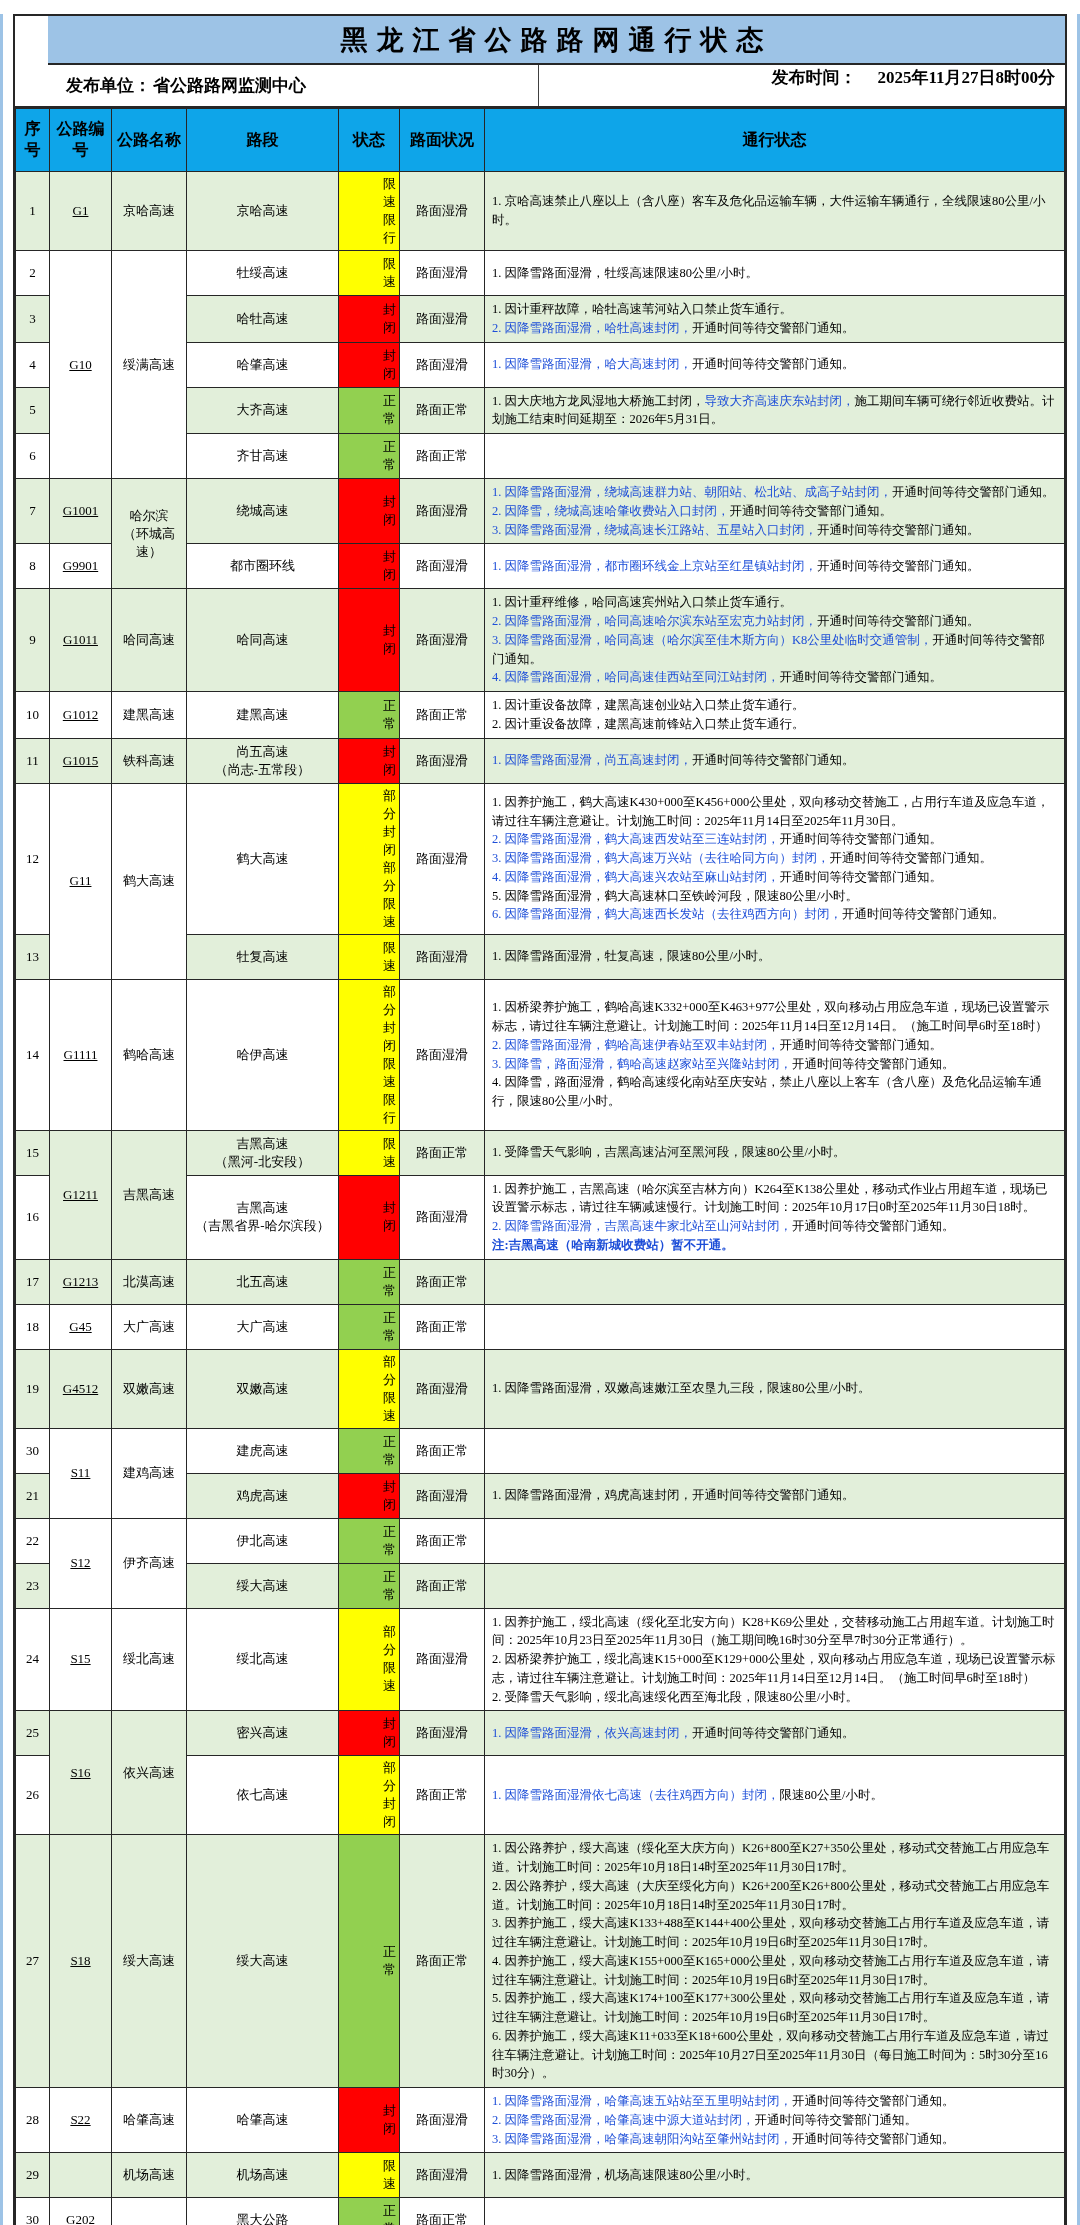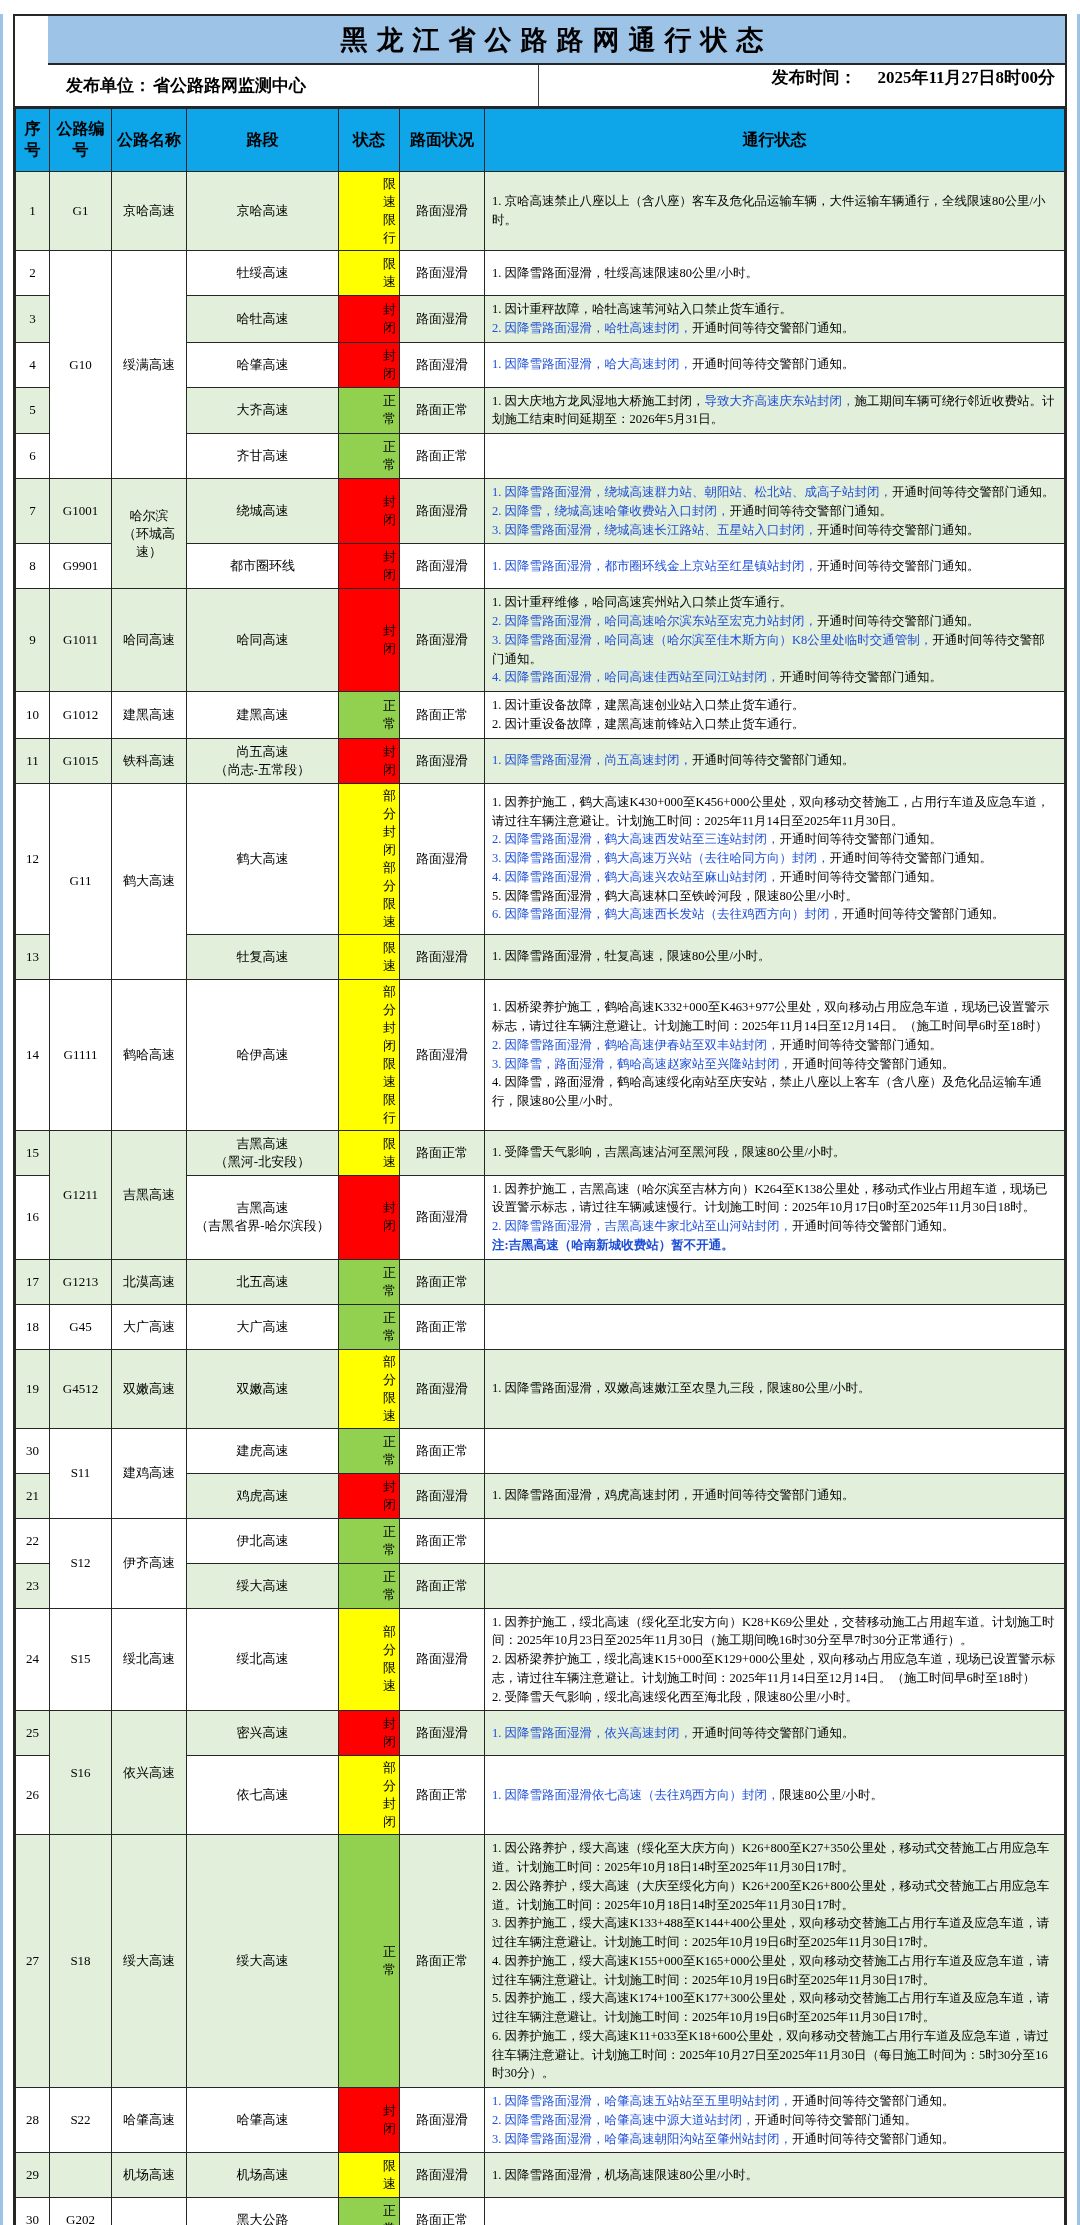--- a/index.html
+++ b/index.html
@@ -14,21 +14,21 @@
   .pub-left{flex:0 0 44%;padding:9px 10px;border-right:1px solid #404040;display:flex;align-items:center;gap:2px;margin-left:41px;}
   .pub-right{flex:1;display:flex;align-items:flex-start;justify-content:flex-end;padding:1px 10px;gap:21px;}
   table{border-collapse:collapse;width:100%;table-layout:fixed;}
   th{background:#0ea5e9;font-family:"Liberation Sans",sans-serif;font-size:16px;font-weight:bold;
      border:1px solid #262626;padding:10px 1px;}
   td{border:1px solid #262626;font-size:13px;vertical-align:middle;height:36px;word-break:break-all;}
   .c-white{background:#ffffff;}
   .c-green{background:#e2efda;}
   .cell-center{text-align:center;padding:3px 2px;white-space:pre-line;}
   .cell-num{font-size:13px;}
-  .cell-code{font-family:"Liberation Serif",serif;}
+  .cell-code{font-family:"Liberation Serif",serif;text-decoration:underline;}
   .cell-status{font-size:13px;padding-left:43px;}
   .st-red{background:#ff0000;}
   .st-yellow{background:#ffff00;}
   .st-green{background:#92d050;}
   .cell-detail{padding:4px 7px;font-size:12.5px;line-height:1.5;text-align:left;}
   .seg-r{color:#1d4ed8;}
   .seg-b{font-weight:bold;}
 </style>
 </head>
 <body>

